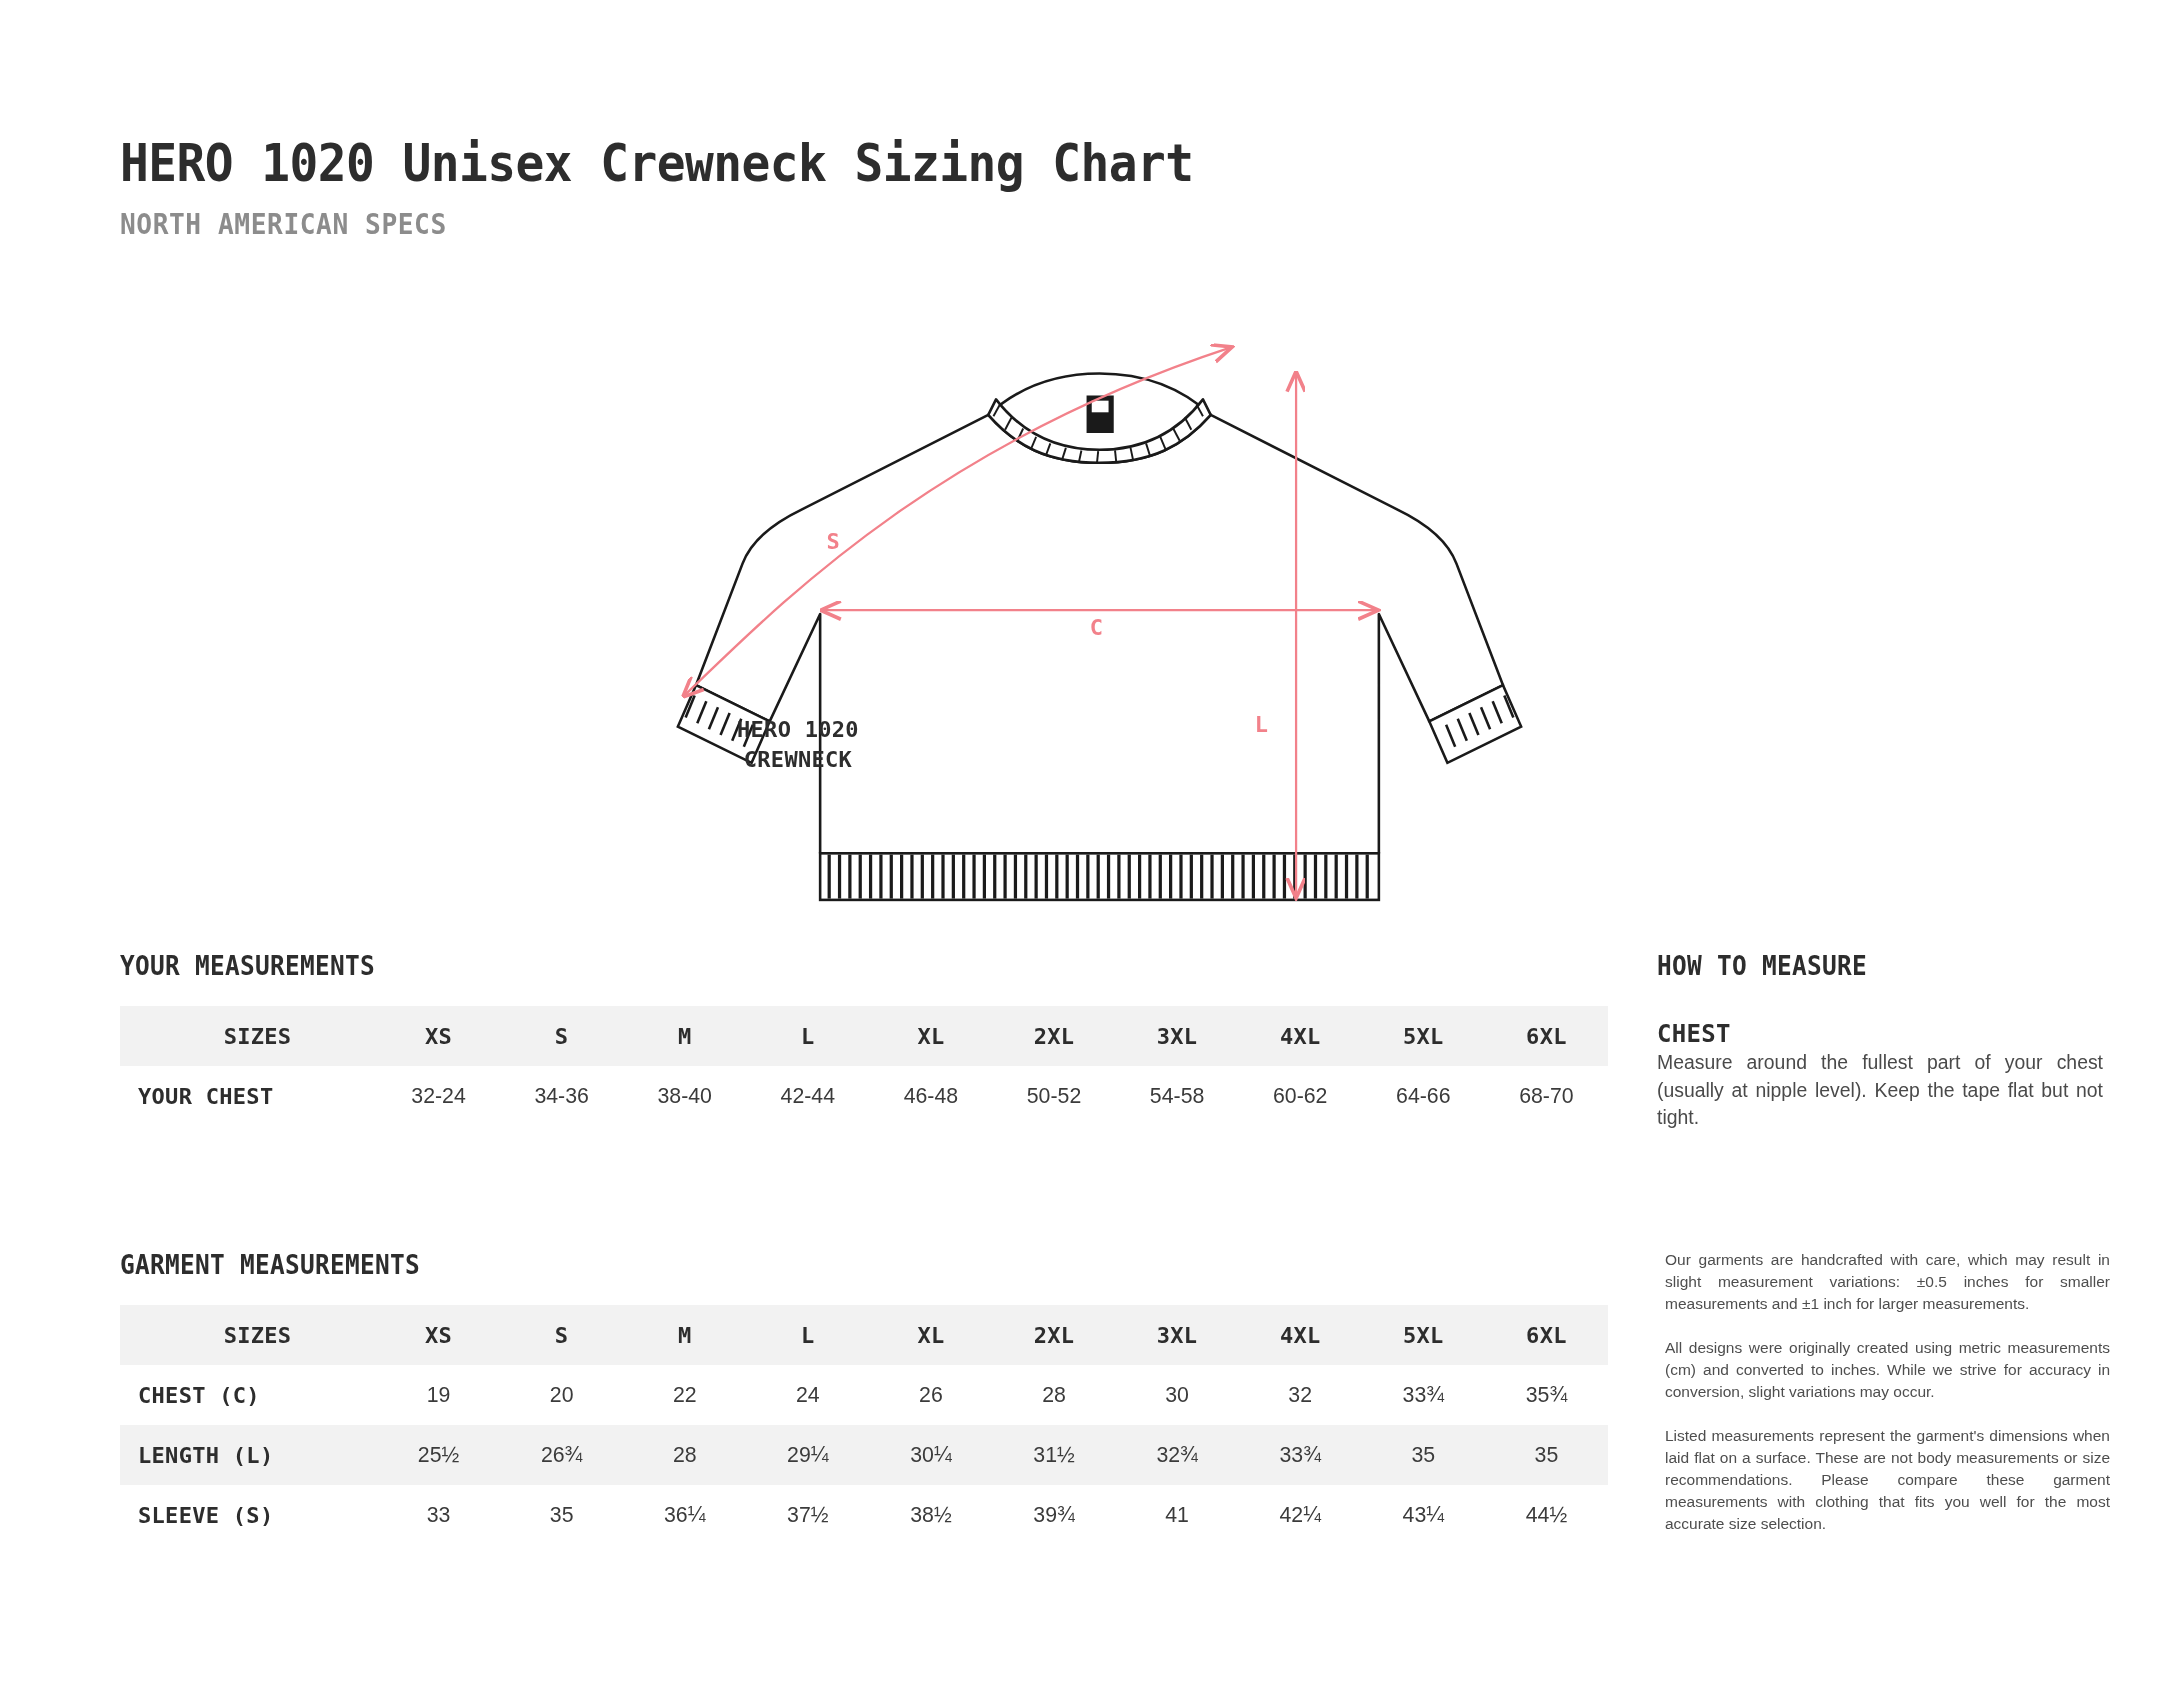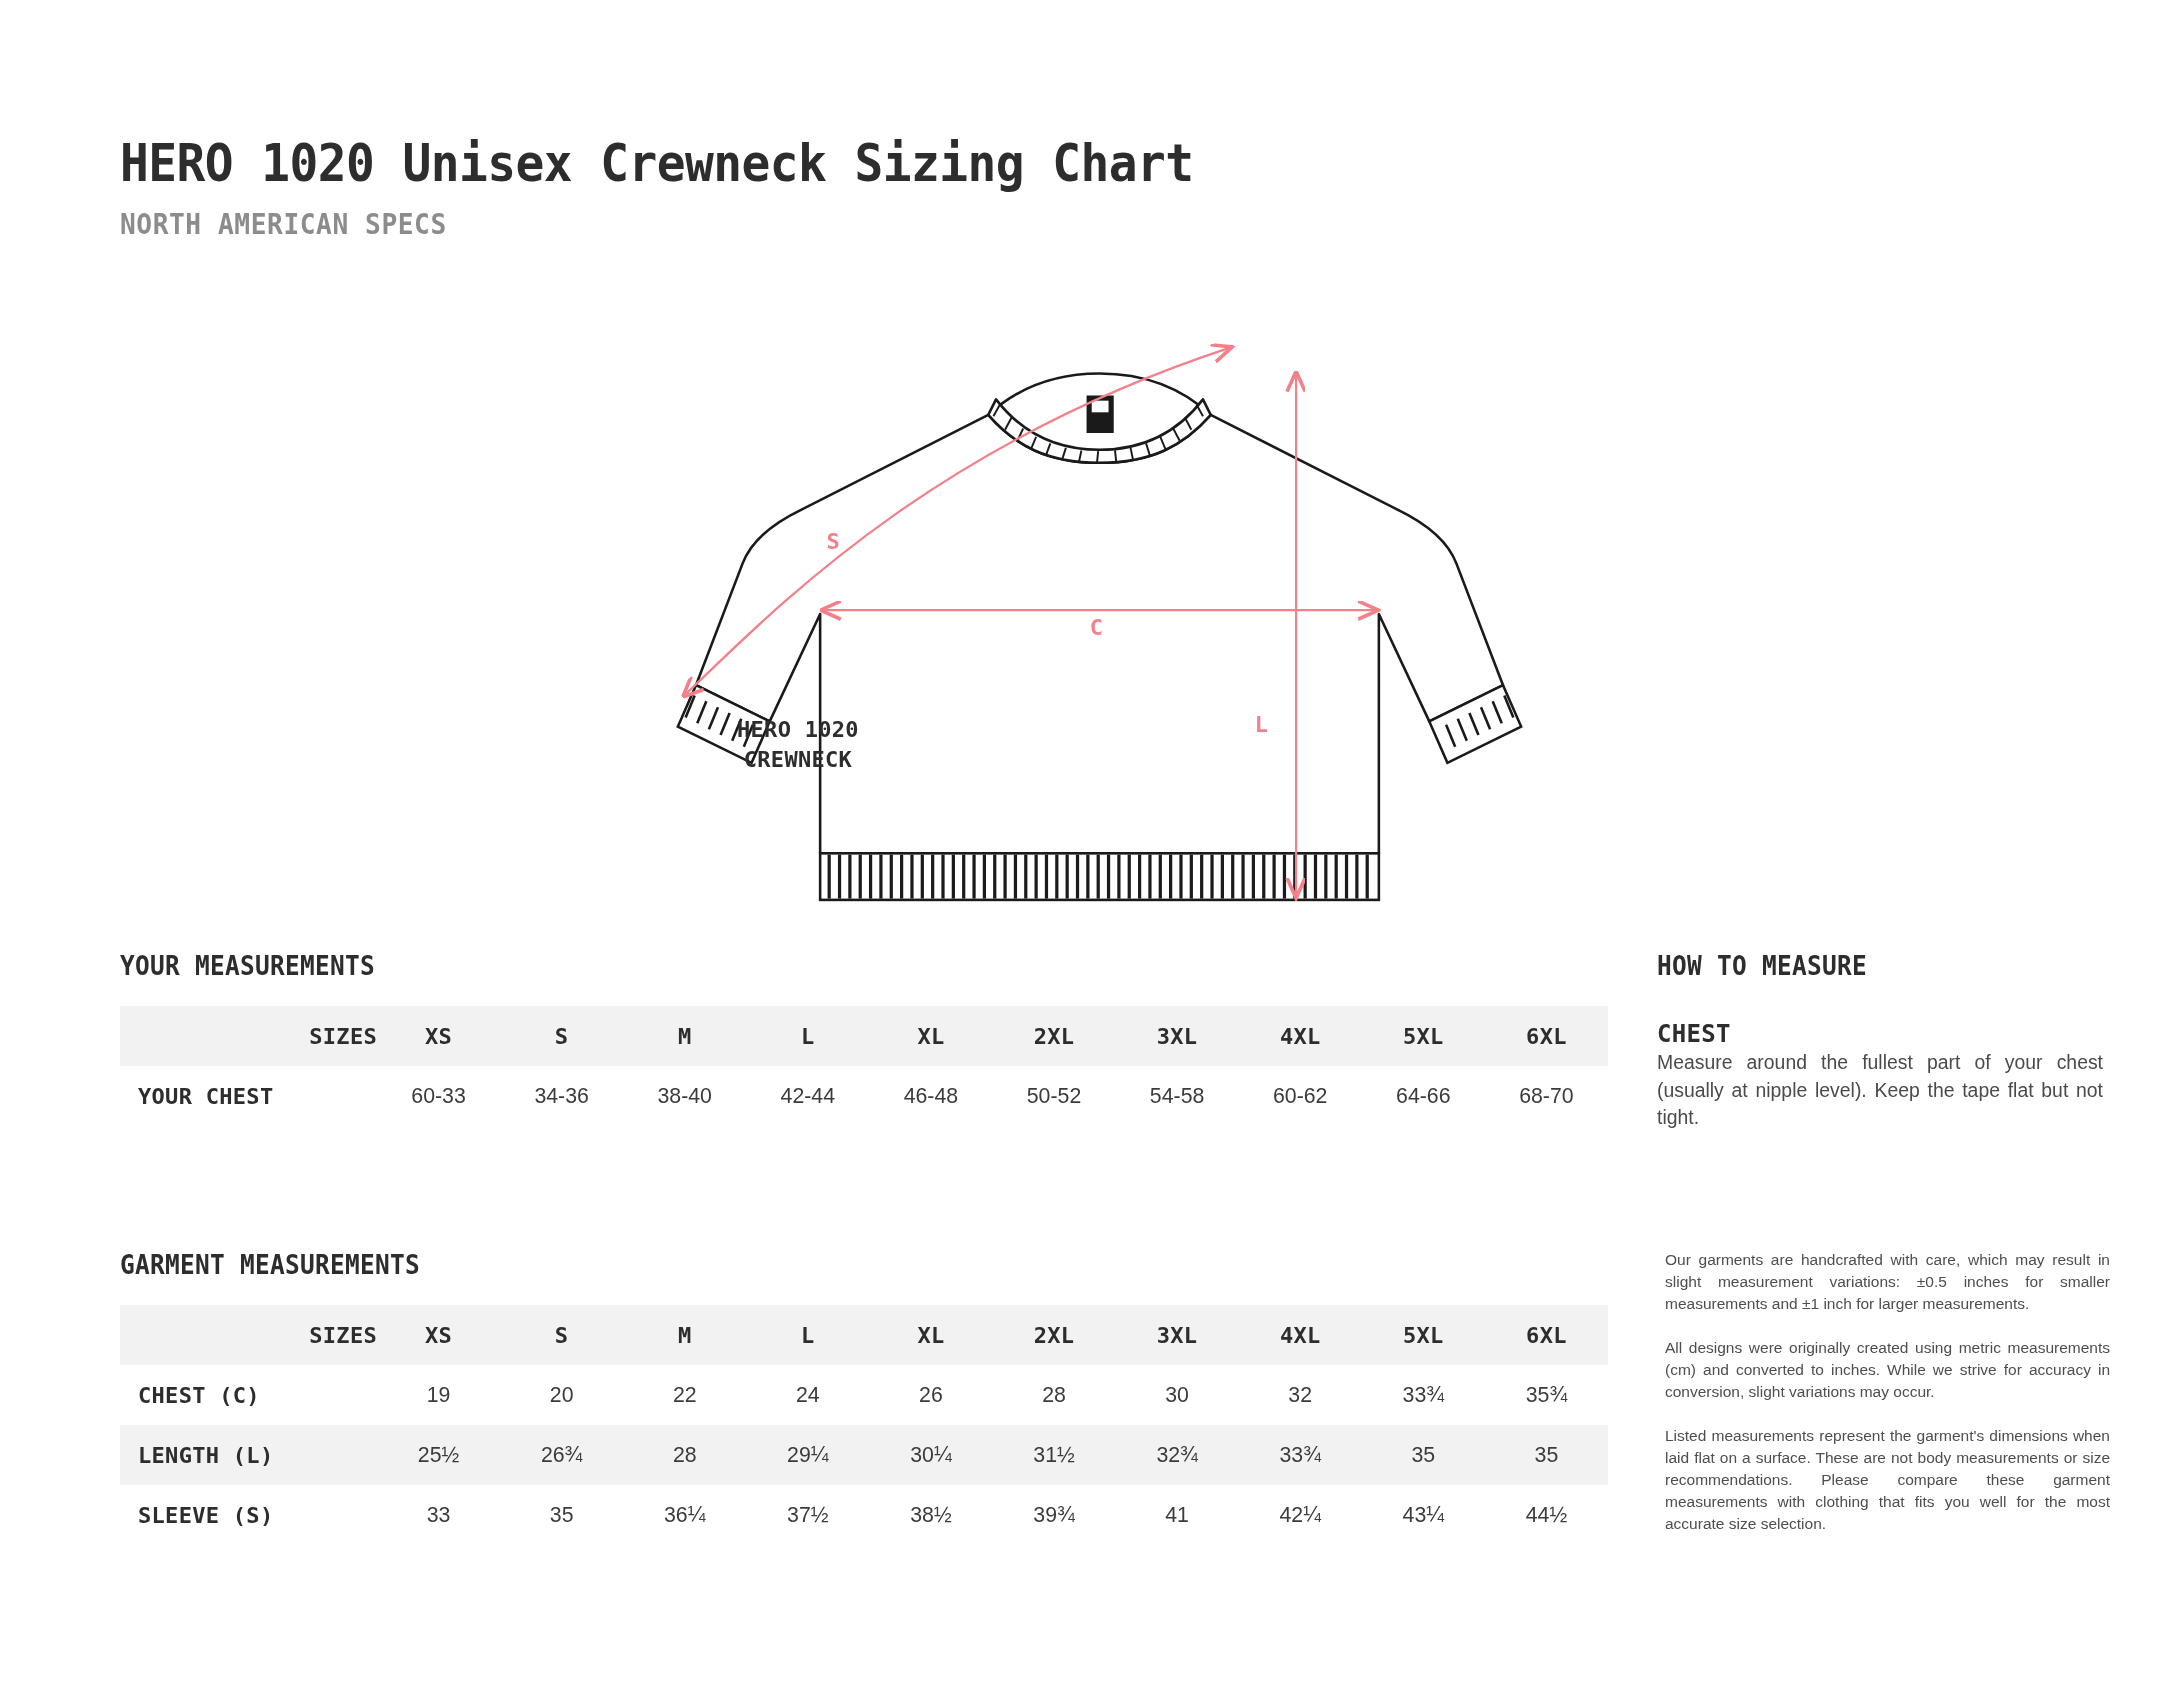--- a/index.html
+++ b/index.html
@@ -107,21 +107,21 @@
   }
   table.size-table tr.header-row th {
     font-family: "DejaVu Sans Mono", monospace;
     font-weight: bold;
     font-size: 22px;
     color: #2d2d2d;
     background: #f2f2f2;
     letter-spacing: 0.3px;
   }
   table.size-table tr.header-row th.row-label {
-    text-align: right;
+    text-align: center;
     padding-left: 18px;
   }
   table.size-table td.row-label,
   table.size-table th.row-label {
     text-align: left;
     padding-left: 18px;
     font-family: "DejaVu Sans Mono", monospace;
     font-weight: bold;
     font-size: 22px;
     color: #2d2d2d;
@@ -347,21 +347,21 @@
         <th>L</th>
         <th>XL</th>
         <th>2XL</th>
         <th>3XL</th>
         <th>4XL</th>
         <th>5XL</th>
         <th>6XL</th>
       </tr>
       <tr class="plain">
         <td class="row-label">YOUR CHEST</td>
-        <td class="value">60-33</td>
+        <td class="value">32-24</td>
         <td class="value">34-36</td>
         <td class="value">38-40</td>
         <td class="value">42-44</td>
         <td class="value">46-48</td>
         <td class="value">50-52</td>
         <td class="value">54-58</td>
         <td class="value">60-62</td>
         <td class="value">64-66</td>
         <td class="value">68-70</td>
       </tr>

